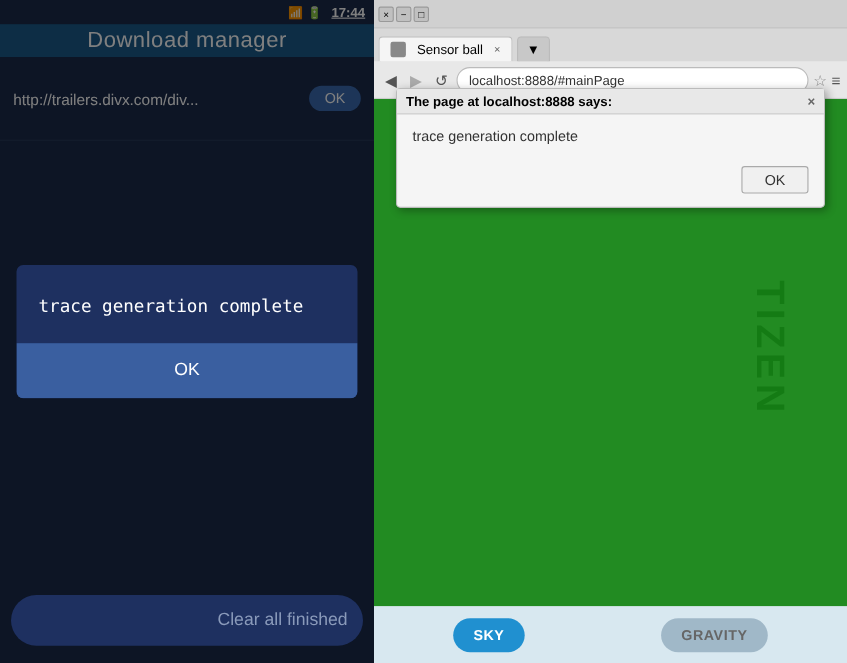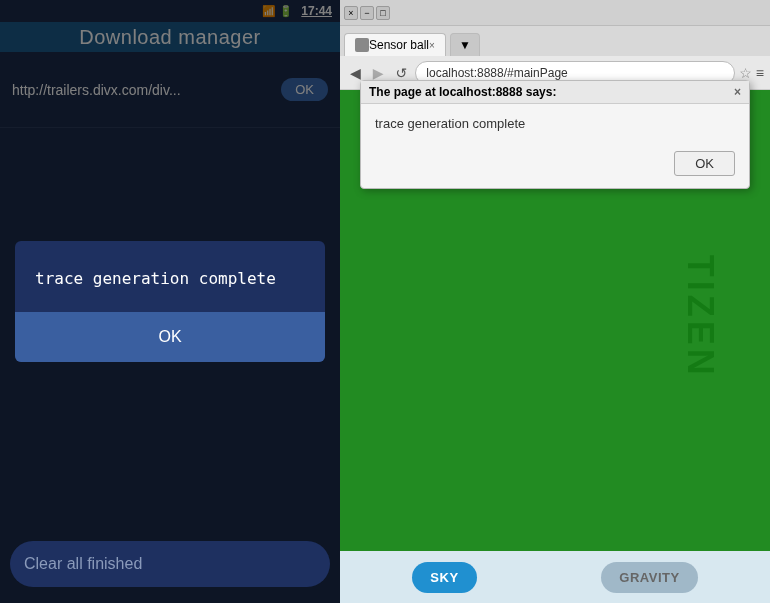--- a/index.html
+++ b/index.html
@@ -133,21 +133,21 @@
     .clear-all-btn {
       background: #1e3060;
       color: #8a9aba;
       border: none;
       border-radius: 24px;
       width: 100%;
       padding: 14px;
       font-size: 16px;
       cursor: pointer;
       display: block;
-      text-align: left;
+      text-align: right;
     }
 
     
     .right-panel {
       width: 430px;
       height: 603px;
       background: #f0f0f0;
       display: flex;
       flex-direction: column;
       flex-shrink: 0;
@@ -186,21 +186,21 @@
 
     .browser-tab {
       background: #f5f5f5;
       border: 1px solid #bbb;
       border-bottom: none;
       border-radius: 4px 4px 0 0;
       padding: 4px 10px;
       font-size: 12px;
       display: flex;
       align-items: center;
-      gap: 0;
+      gap: 10px;
       cursor: pointer;
     }
 
     .tab-favicon {
       width: 14px;
       height: 14px;
       background: #888;
       border-radius: 2px;
     }
 

